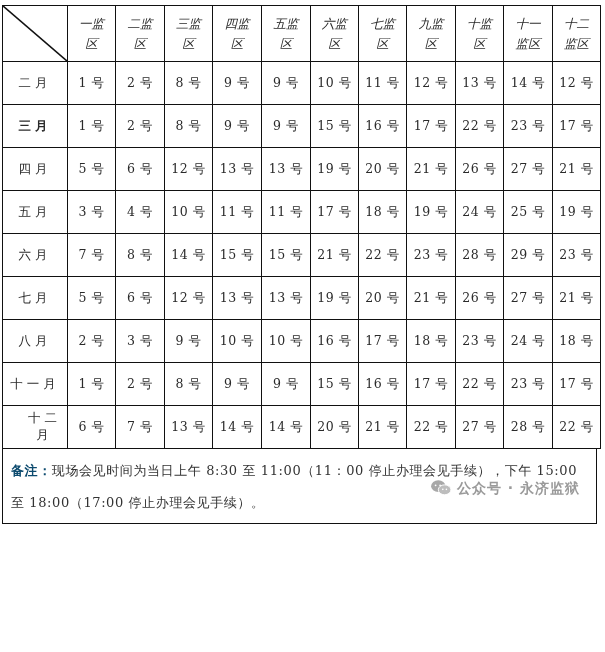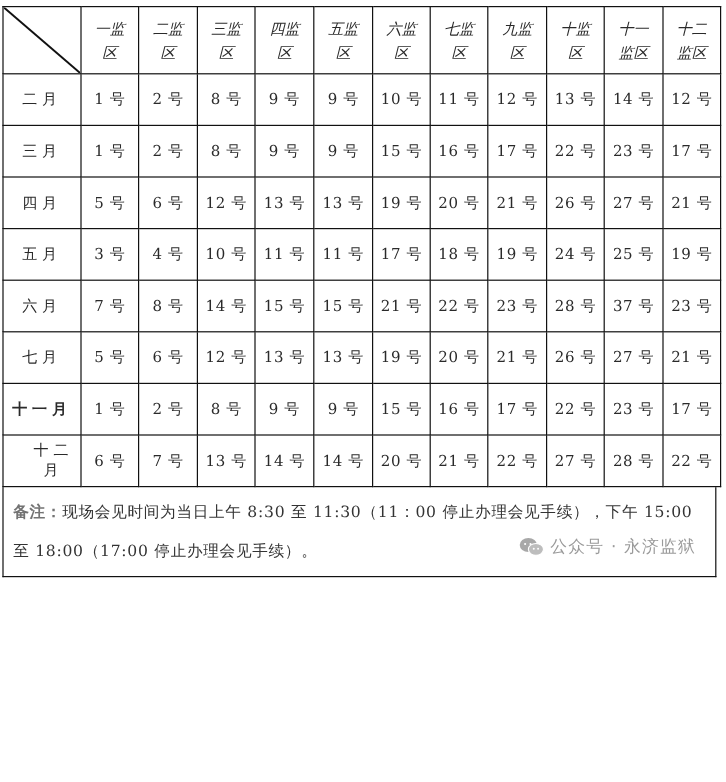--- a/index.html
+++ b/index.html
@@ -12,23 +12,23 @@
     font-weight: normal; font-size: 12.5px; padding: 0; color: #2a2a2a;
   }
   tr.head th { height: 55px; line-height: 20px; font-style: italic; }
   tr.row td { height: 42px; }
   th.corner { position: relative; overflow: hidden; }
   th.corner svg { position: absolute; left: 0; top: 0; width: 100%; height: 100%; }
   .num { letter-spacing: 0.5px; }
   .note-box { border: 1.5px solid #111; border-top: none; width: 595px; height: 75px;
               box-sizing: border-box; padding: 6px 8px 0 8px; position: relative;
               font-size: 13px; line-height: 32px; color: #333; letter-spacing: 0.6px; }
-  .note-label { font-weight: bold; color: #737373; }
-  .watermark { position: absolute; right: 16px; bottom: 15px; font-family: "DejaVu Sans", "Liberation Sans", sans-serif;
-               font-size: 14px; color: #9a9a9a; display: flex; align-items: center; gap: 5px; line-height: 18px; letter-spacing: 1px; }
+  .note-label { font-weight: bold; color: #0c4a6e; }
+  .watermark { position: absolute; right: 16px; bottom: 26px; font-family: "DejaVu Sans", "Liberation Sans", sans-serif;
+               font-size: 14px; color: #9a9a9a; display: flex; align-items: center; gap: 5px; line-height: 18px; letter-spacing: 1px; font-weight: bold; }
   .wm-icon { width: 22px; height: 18px; }
 </style>
 </head>
 <body>
 
 <div class="wrap">
   <table class="sched">
     <colgroup>
       <col style="width:65px">
         <col style="width:48px">
@@ -105,21 +105,21 @@
           <td class="num">9 号</td>
           <td class="num">9 号</td>
           <td class="num">10 号</td>
           <td class="num">11 号</td>
           <td class="num">12 号</td>
           <td class="num">13 号</td>
           <td class="num">14 号</td>
           <td class="num">12 号</td>
         </tr>
         <tr class="row">
-          <td style="letter-spacing: 4px;">三月</td>
+          <td style="letter-spacing: 4px; font-weight: bold;">三月</td>
           <td class="num">1 号</td>
           <td class="num">2 号</td>
           <td class="num">8 号</td>
           <td class="num">9 号</td>
           <td class="num">9 号</td>
           <td class="num">15 号</td>
           <td class="num">16 号</td>
           <td class="num">17 号</td>
           <td class="num">22 号</td>
           <td class="num">23 号</td>
@@ -157,39 +157,53 @@
           <td style="letter-spacing: 4px;">六月</td>
           <td class="num">7 号</td>
           <td class="num">8 号</td>
           <td class="num">14 号</td>
           <td class="num">15 号</td>
           <td class="num">15 号</td>
           <td class="num">21 号</td>
           <td class="num">22 号</td>
           <td class="num">23 号</td>
           <td class="num">28 号</td>
-          <td class="num">37 号</td>
+          <td class="num">29 号</td>
           <td class="num">23 号</td>
         </tr>
         <tr class="row">
           <td style="letter-spacing: 4px; text-align: center;">七月</td>
           <td class="num">5 号</td>
           <td class="num">6 号</td>
           <td class="num">12 号</td>
           <td class="num">13 号</td>
           <td class="num">13 号</td>
           <td class="num">19 号</td>
           <td class="num">20 号</td>
           <td class="num">21 号</td>
           <td class="num">26 号</td>
           <td class="num">27 号</td>
           <td class="num">21 号</td>
         </tr>
         <tr class="row">
-          <td style="letter-spacing: 4px; font-weight: bold;">十一月</td>
+          <td style="letter-spacing: 4px;">八月</td>
+          <td class="num">2 号</td>
+          <td class="num">3 号</td>
+          <td class="num">9 号</td>
+          <td class="num">10 号</td>
+          <td class="num">10 号</td>
+          <td class="num">16 号</td>
+          <td class="num">17 号</td>
+          <td class="num">18 号</td>
+          <td class="num">23 号</td>
+          <td class="num">24 号</td>
+          <td class="num">18 号</td>
+        </tr>
+        <tr class="row">
+          <td style="letter-spacing: 4px;">十一月</td>
           <td class="num">1 号</td>
           <td class="num">2 号</td>
           <td class="num">8 号</td>
           <td class="num">9 号</td>
           <td class="num">9 号</td>
           <td class="num">15 号</td>
           <td class="num">16 号</td>
           <td class="num">17 号</td>
           <td class="num">22 号</td>
           <td class="num">23 号</td>
@@ -205,21 +219,21 @@
           <td class="num">20 号</td>
           <td class="num">21 号</td>
           <td class="num">22 号</td>
           <td class="num">27 号</td>
           <td class="num">28 号</td>
           <td class="num">22 号</td>
         </tr>
       </tbody>
   </table>
   <div class="note-box">
-    <span class="note-label">备注：</span><span>现场会见时间为当日上午 8:30 至 11:30（11：00 停止办理会见手续），下午 15:00 至 18:00（17:00 停止办理会见手续）。</span>
+    <span class="note-label">备注：</span><span>现场会见时间为当日上午 8:30 至 11:00（11：00 停止办理会见手续），下午 15:00 至 18:00（17:00 停止办理会见手续）。</span>
     <div class="watermark">
       <svg class="wm-icon" viewBox="0 0 24 20">
         <ellipse cx="9" cy="8" rx="8" ry="6.5" fill="#a8a8a8"></ellipse>
         <ellipse cx="16" cy="12" rx="7" ry="5.5" fill="#bdbdbd" stroke="#fff" stroke-width="1"></ellipse>
         <circle cx="6" cy="7" r="1" fill="#fff"></circle>
           <circle cx="11" cy="7" r="1" fill="#fff"></circle>
         <circle cx="14" cy="11.5" r="0.9" fill="#fff"></circle>
           <circle cx="18" cy="11.5" r="0.9" fill="#fff"></circle>
       </svg>
       <span>公众号 · 永济监狱</span>

